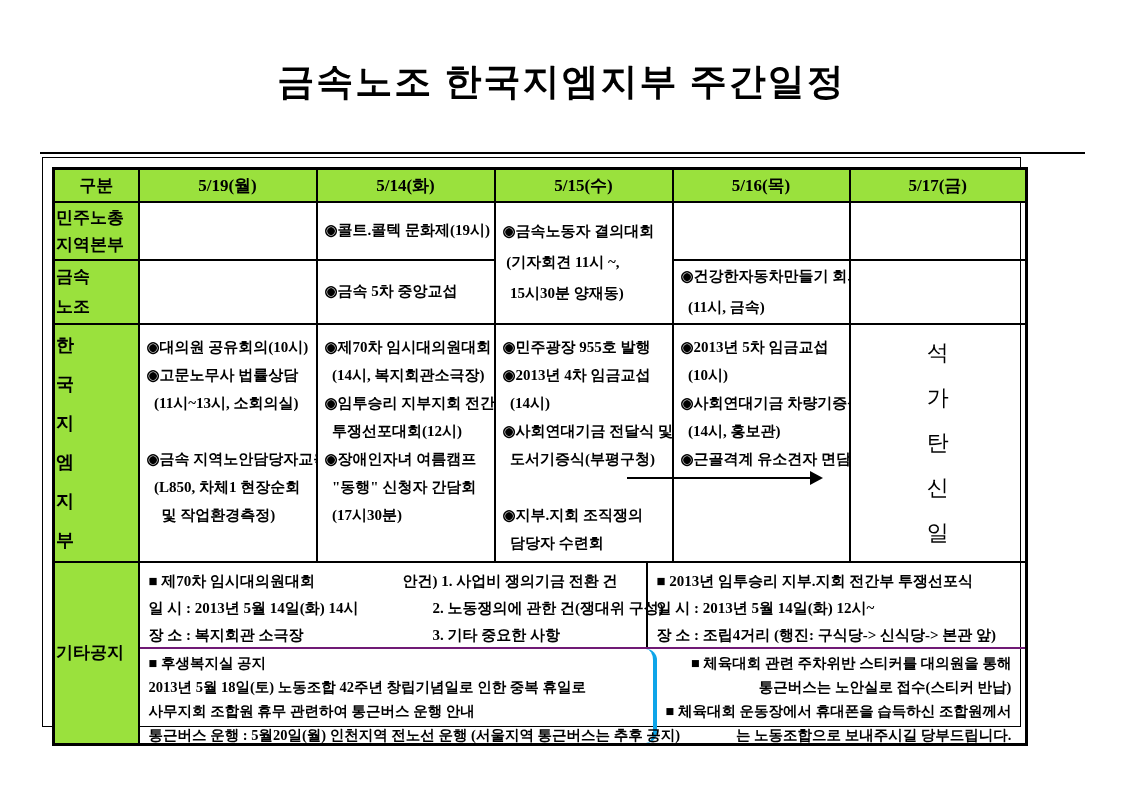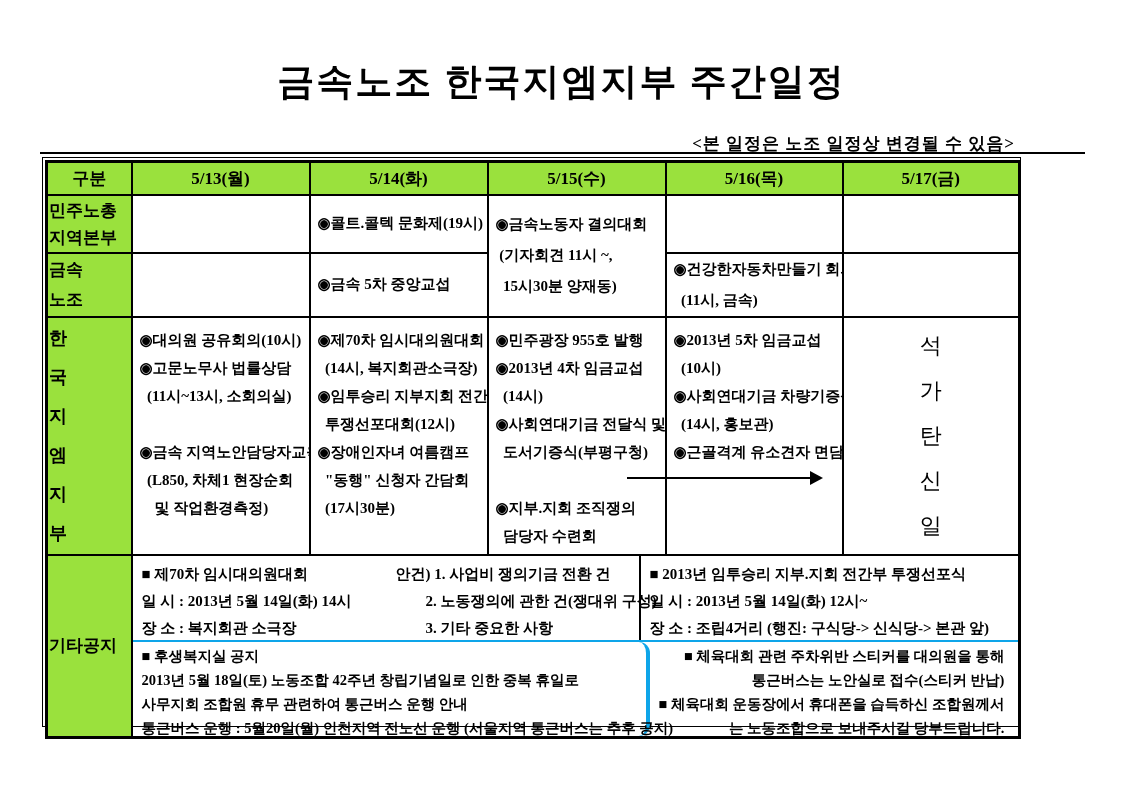--- a/index.html
+++ b/index.html
@@ -8,39 +8,39 @@
 
   .title{position:absolute;left:0;top:57px;width:100%;text-align:center;
          font-size:37px;font-weight:900;letter-spacing:2px;}
 
   .week{position:absolute;left:47px;top:129px;font-size:19px;font-weight:bold;letter-spacing:1px;}
   .notice{position:absolute;right:108px;top:132px;font-size:17px;font-weight:bold;letter-spacing:1px;}
 
   .rule{position:absolute;left:40px;top:152px;width:1045px;height:2px;background:#000;}
 
   .table-outer{position:absolute;left:42px;top:157px;width:979px;height:570px;
-               box-sizing:border-box;border:1px solid #000;padding:2px;}
+               box-sizing:border-box;border:1px solid #000;padding:9px;}
   table{border-collapse:collapse;table-layout:fixed;width:973px;height:564px;border:3px solid #000;}
   th,td{border:2px solid #000;margin:0;overflow:hidden;}
 
   .green{background:#9ae13d;}
   th.hdr{font-size:17px;font-weight:bold;text-align:center;vertical-align:middle;}
   td.lbl{font-size:17px;font-weight:bold;text-align:left;vertical-align:middle;line-height:27px;}
   td.lbl-tall{line-height:30px;}
   td.lbl-vert{font-size:18px;line-height:39px;}
 
   td.cell{font-size:15px;font-weight:bold;vertical-align:top;
           padding:8px 2px 0 7px;line-height:28px;}
   .lines div{white-space:pre;}
   td.cell-mid{vertical-align:middle;padding-top:0;line-height:31px;}
   td.holiday{font-size:22px;font-weight:normal;text-align:center;vertical-align:middle;line-height:45px;}
 
   
   td.other{position:relative;padding:0;vertical-align:top;}
-  .row4-top{position:absolute;left:0;top:0;right:0;height:84px;border-bottom:2px solid #0ea5e9;display:flex;}
+  .row4-top{position:absolute;left:0;top:0;right:0;height:84px;border-bottom:2px solid #701a75;display:flex;}
   .row4-top-left{width:508px;border-right:2px solid #000;position:relative;box-sizing:border-box;}
   .row4-top-right{flex:1;position:relative;}
   .row4-bottom{position:absolute;left:0;top:86px;right:0;bottom:0;display:flex;}
   .row4-bottom-left{width:517px;border-right:4px solid #0ea5e9;box-sizing:border-box;position:relative;border-radius:11px;}
   .row4-bottom-right{flex:1;position:relative;}
   .nblock{font-size:15px;font-weight:bold;line-height:27px;}
   .nblock-sm{font-size:14.5px;font-weight:bold;line-height:24px;}
   .assembly{position:absolute;left:9px;top:5px;}
   .agenda{position:absolute;left:263px;top:5px;}
   .rally{position:absolute;left:9px;top:5px;}
@@ -51,39 +51,38 @@
   .arrow-head{position:absolute;right:-12px;top:-6px;width:0;height:0;
               border-left:13px solid #000;border-top:7px solid transparent;border-bottom:7px solid transparent;}
 </style>
 </head>
 <body>
 
 <div class="page">
 
   <div class="title">금속노조 한국지엠지부 주간일정</div>
 
-  <div class="notice">&lt;본 일정은 노조 일정상 변경될 수 있음&gt;</div>
 
   <div class="rule"></div>
 
   <div class="table-outer">
     <table>
       <colgroup>
         <col style="width:85px">
           <col style="width:178px">
           <col style="width:178px">
         <col style="width:178px">
           <col style="width:177px">
           <col style="width:177px">
       </colgroup>
 
       <tbody>
           <tr style="height:33px">
         <th class="hdr green">구분</th>
-        <th class="hdr green">5/13(월)</th>
+        <th class="hdr green">5/19(월)</th>
         <th class="hdr green">5/14(화)</th>
         <th class="hdr green">5/15(수)</th>
         <th class="hdr green">5/16(목)</th>
         <th class="hdr green">5/17(금)</th>
       </tr>
 
       <tr style="height:50px">
         <td class="lbl green lines">
               <div>민주노총</div>
               <div>지역본부</div>

